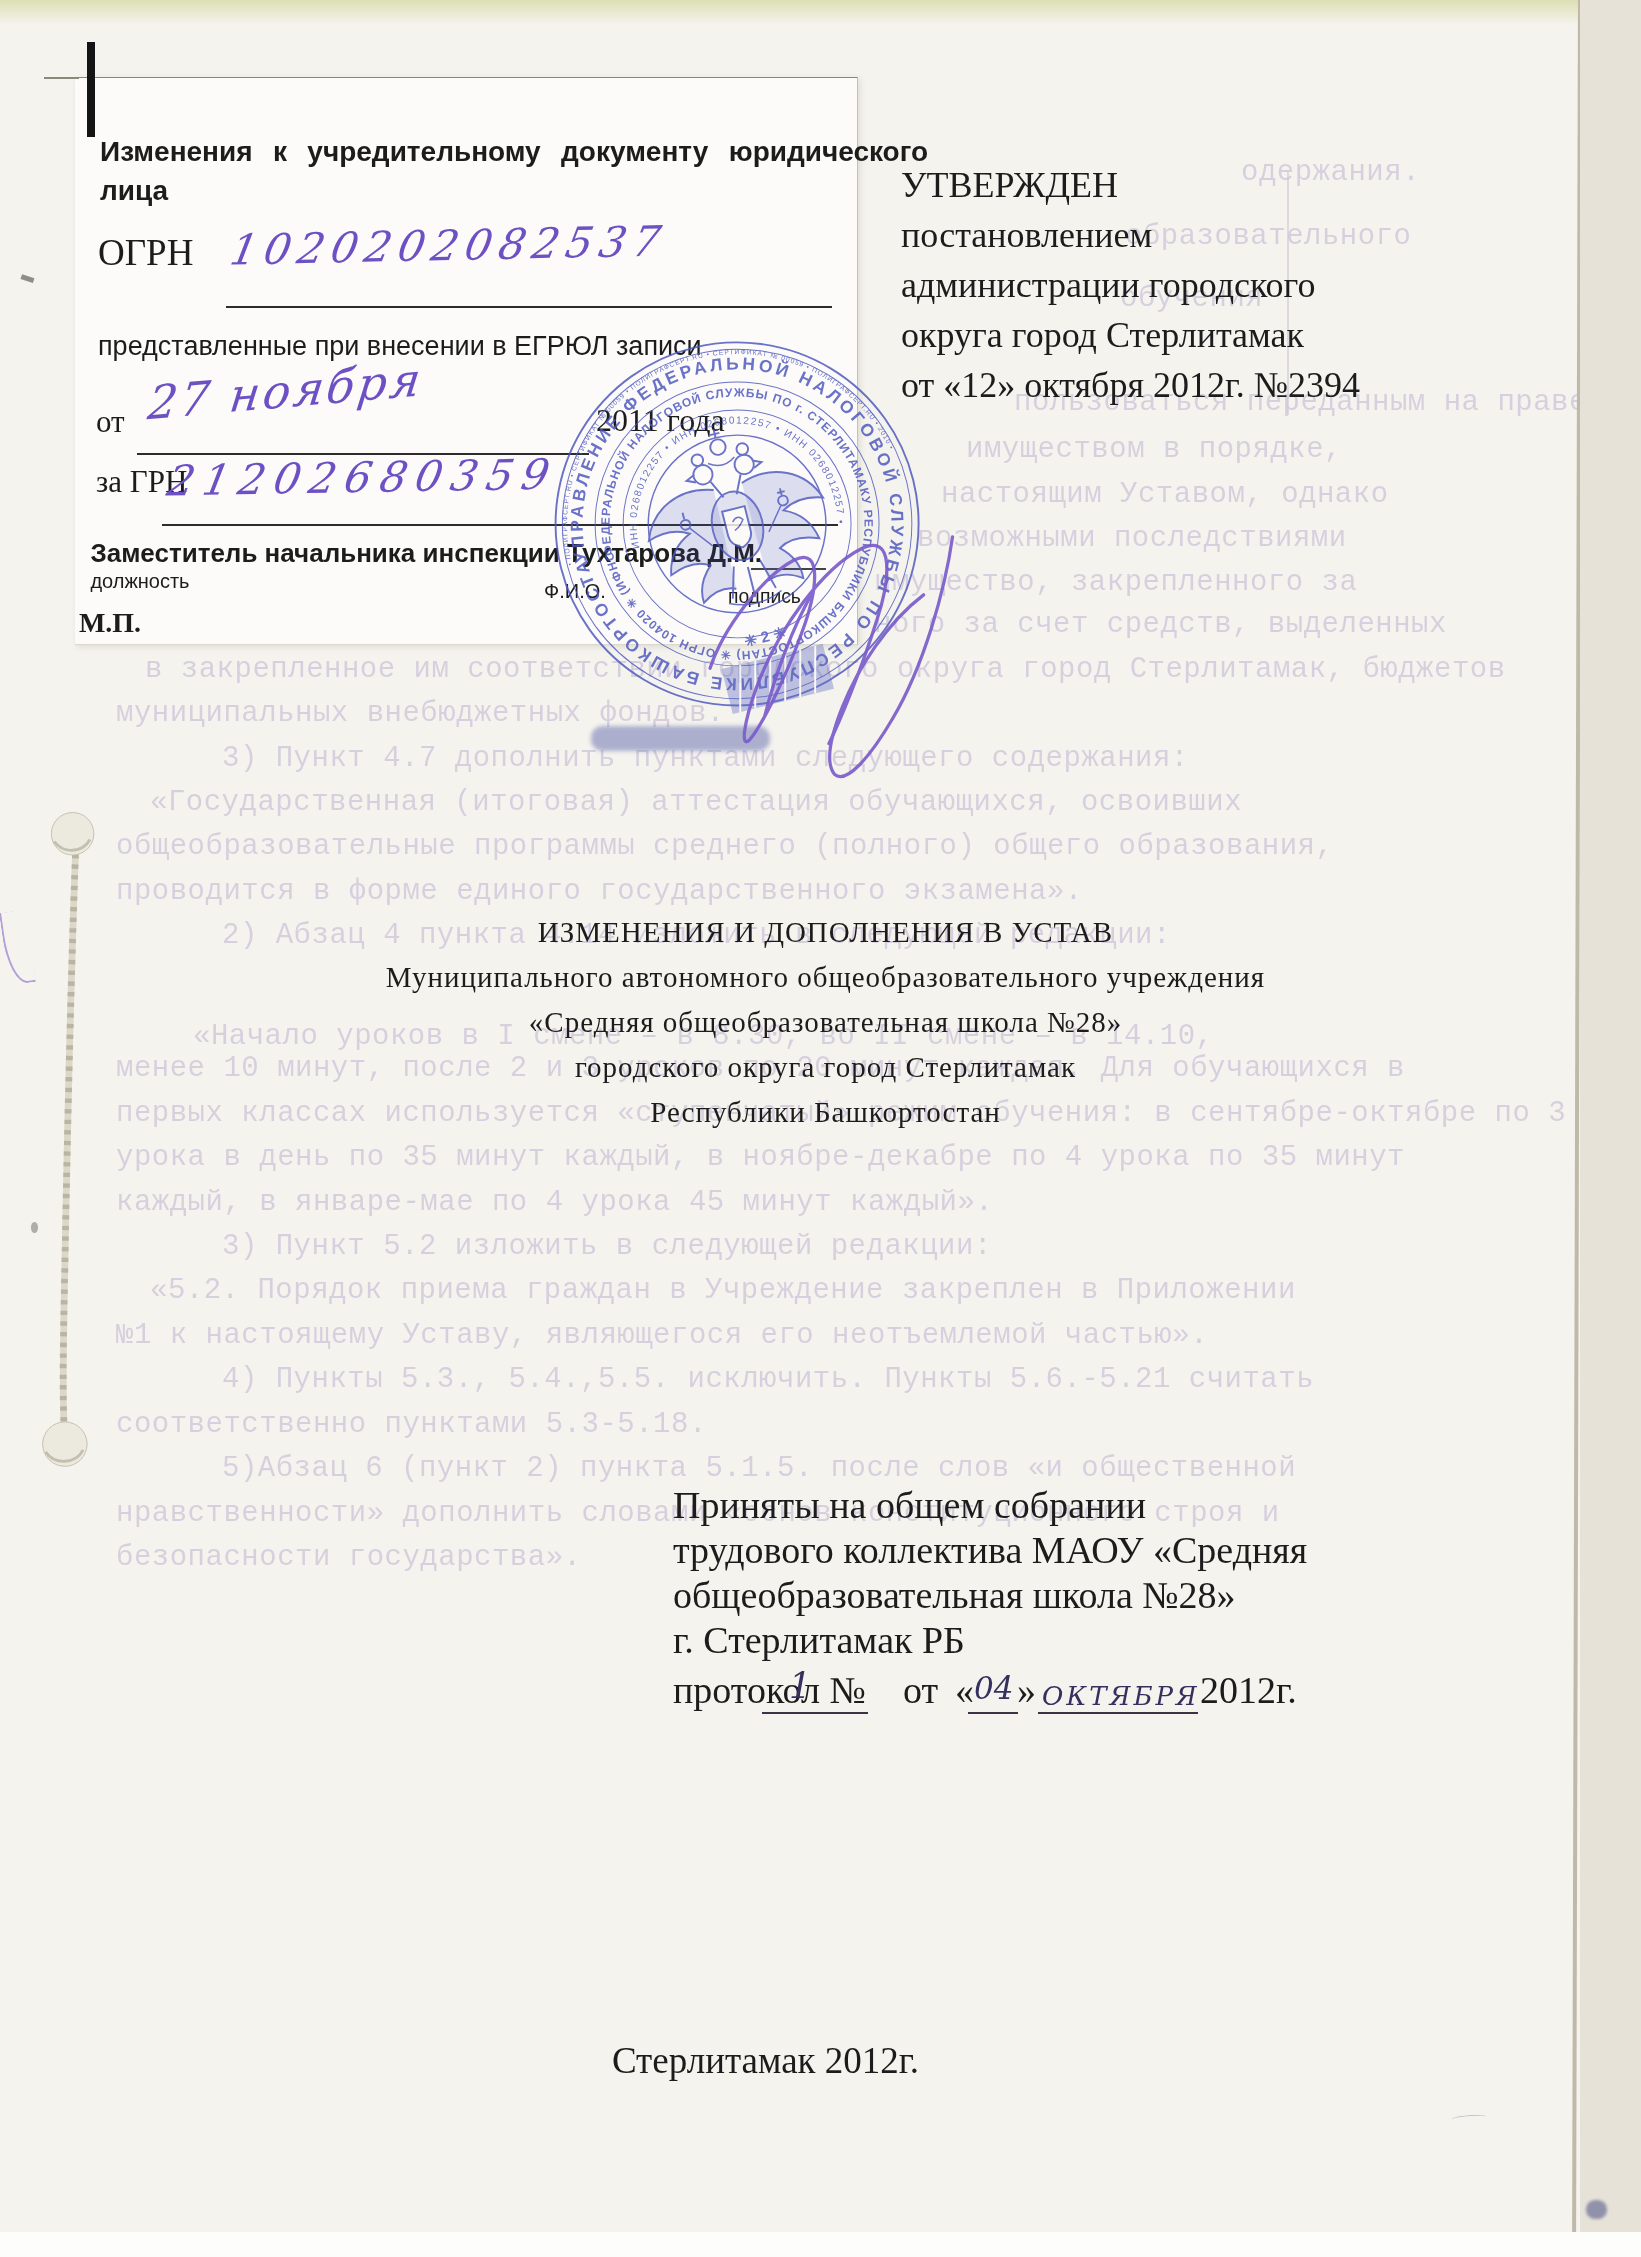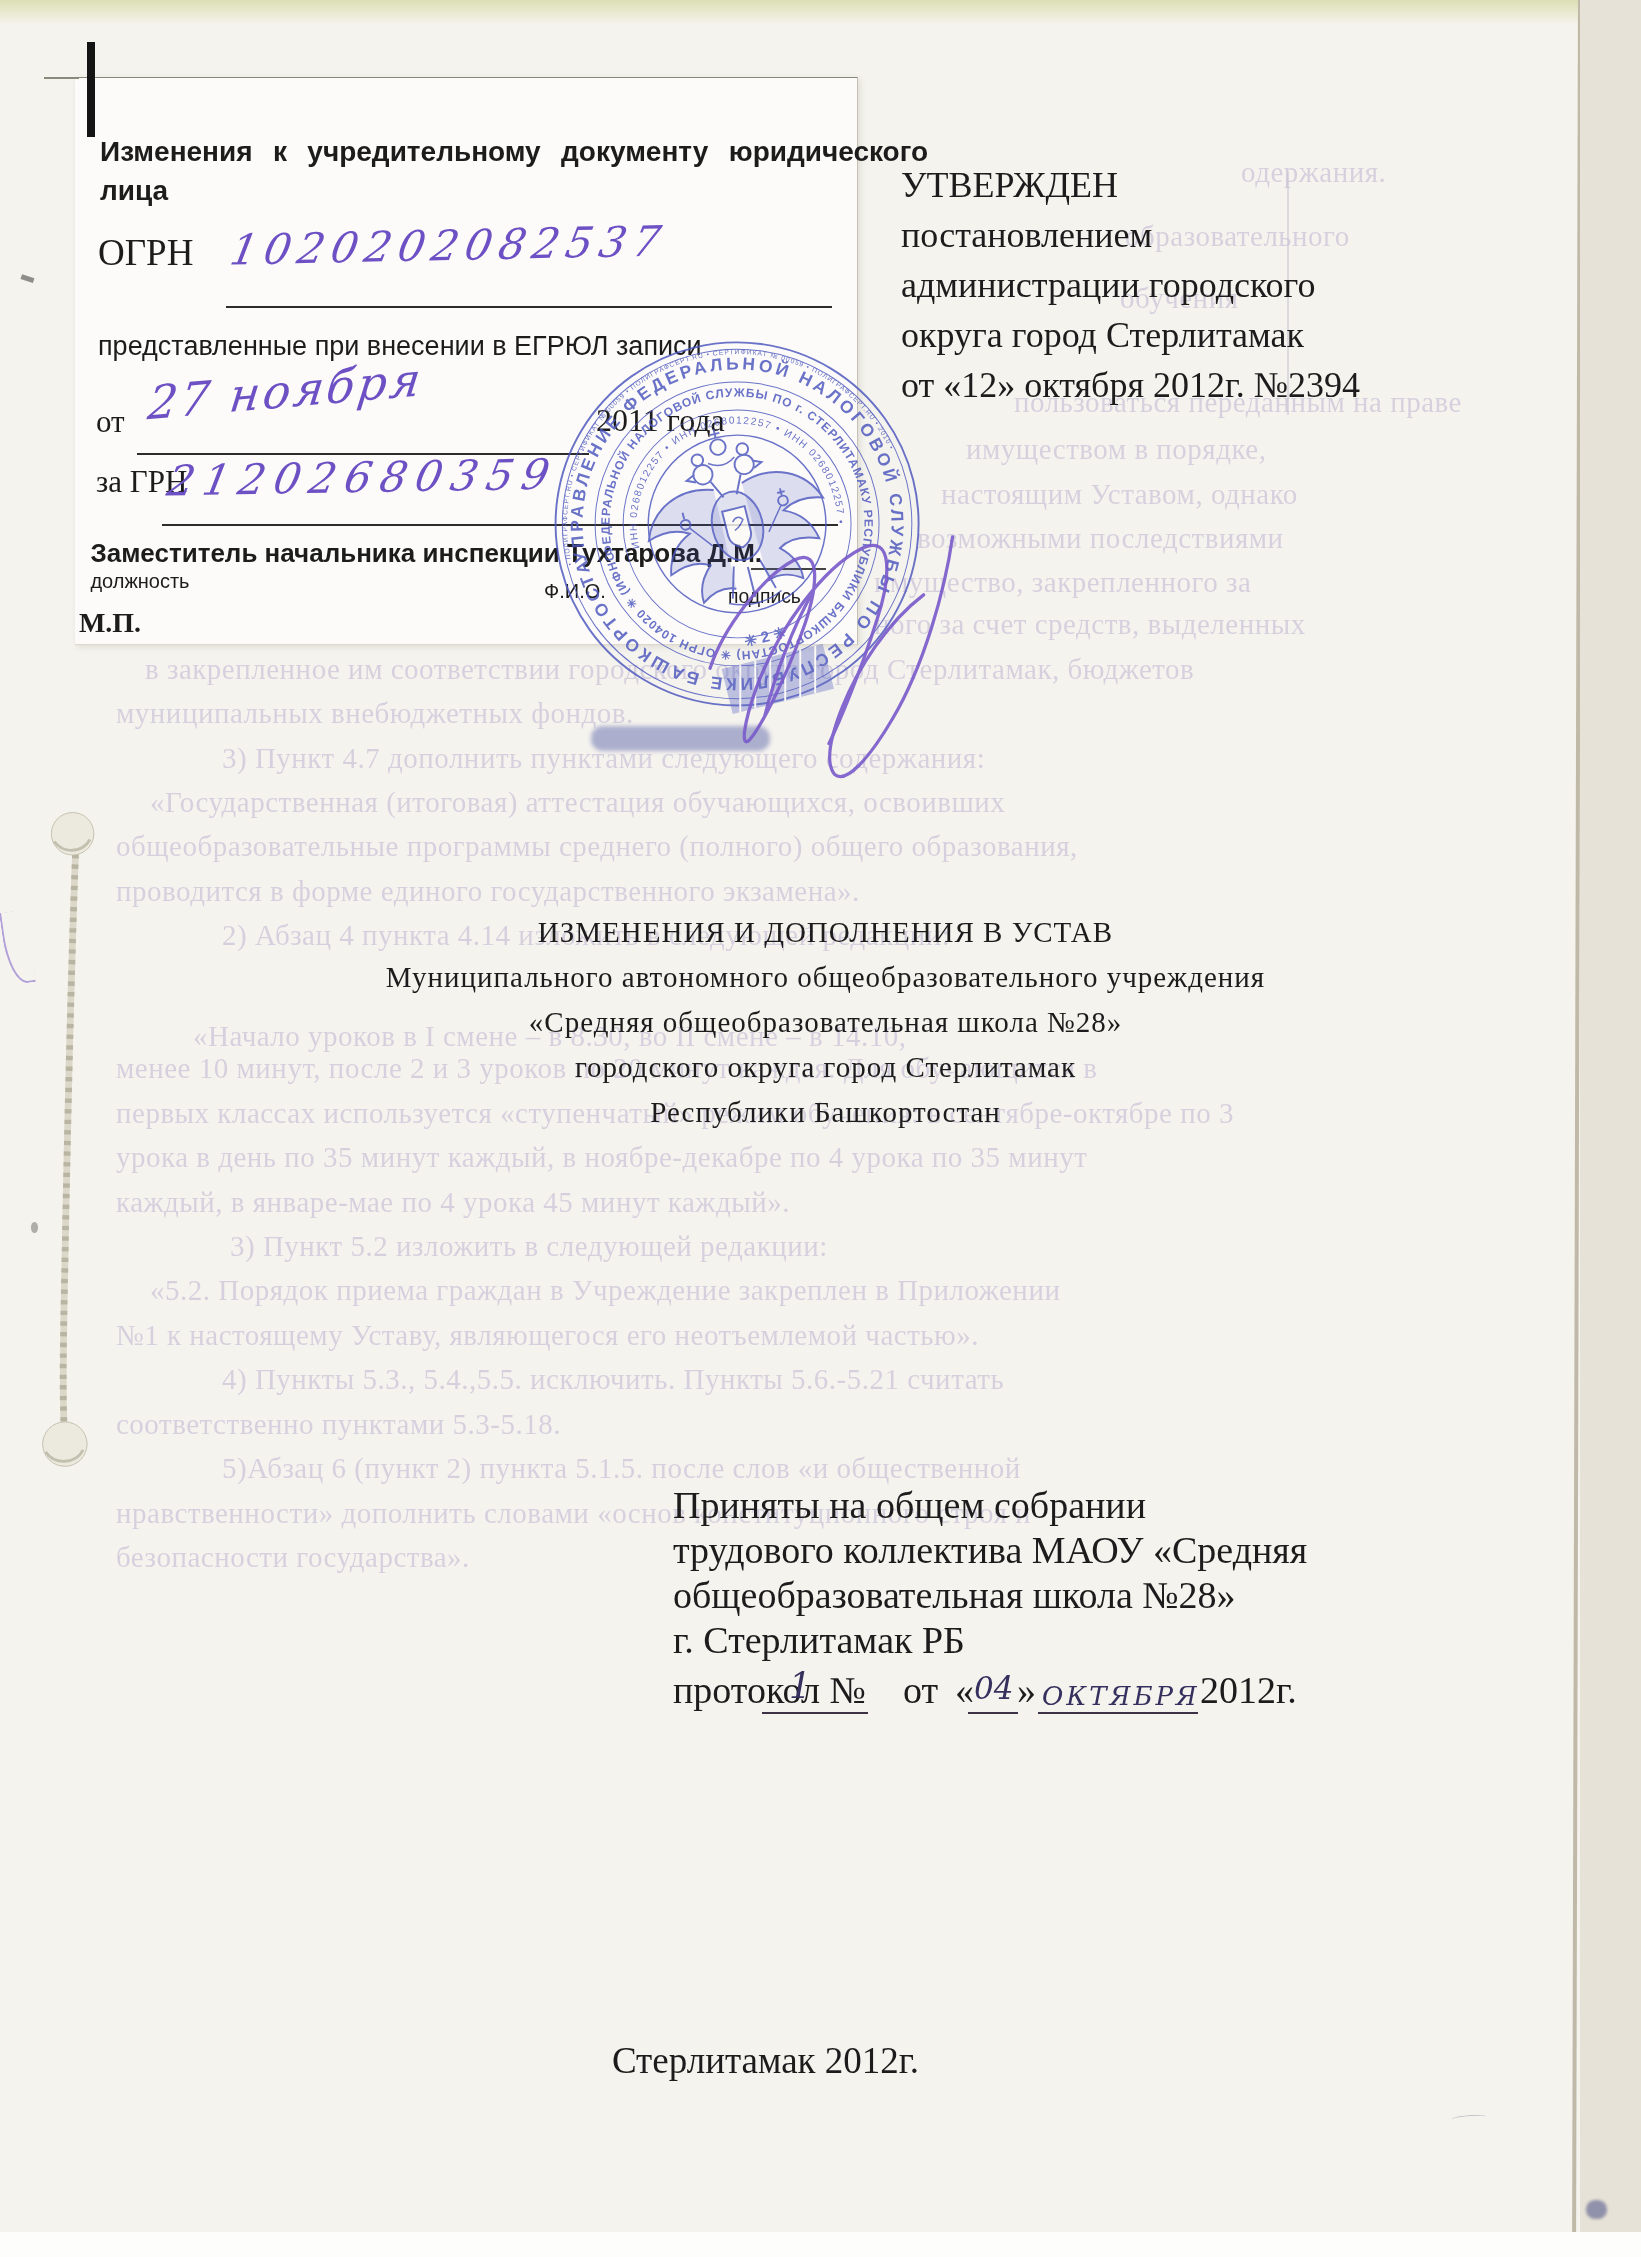--- a/index.html
+++ b/index.html
@@ -19,21 +19,21 @@
         border-top:1.9px solid #8f89a8;opacity:.5;transform:rotate(-4deg);border-radius:50%;z-index:9;}
   .left-speck{position:absolute;left:21px;top:276px;width:12.6px;height:4.8px;background:#4a4a46;opacity:.6;
         transform:rotate(18deg);z-index:9;}
   .left-curl{position:absolute;left:3.9px;top:911px;width:25px;height:71px;border-left:2.9px solid #7a5cc8;
         border-bottom:2.9px solid #7a5cc8;border-radius:0 0 0 70%;opacity:.55;transform:rotate(-8deg);z-index:9;}
   .left-dot{position:absolute;left:31px;top:1222px;width:6.8px;height:10.6px;background:#6a675f;opacity:.5;
         border-radius:50%;z-index:9;}
   .crease{position:absolute;left:1287px;top:172px;width:1.9px;height:243px;background:#c9c2d4;opacity:.55;z-index:3;}
   
   #bleed-layer{position:absolute;left:0;top:0;width:1580px;height:2257px;overflow:hidden;z-index:1;}
-  .bleed{position:absolute;white-space:nowrap;font-family:Liberation Serif, serif;font-size:29px;
+  .bleed{position:absolute;white-space:nowrap;font-family:Liberation Mono, monospace;font-size:29px;
         color:#9c8fc0;opacity:.34;filter:blur(0.7px);letter-spacing:0.5px;}
   
   .sticker{position:absolute;left:75px;top:77px;width:782px;height:566px;background:#fcfbf9;
         border-top:1.9px solid #8a8a7c;border-right:1px solid #c5c0b4;border-bottom:1px solid #ddd8cc;
         box-shadow:1.9px 1.9px 5.8px rgba(120,115,100,.18);z-index:4;}
   .corner-bar{position:absolute;left:87px;top:42px;width:7.7px;height:95px;background:#141414;z-index:5;}
   .top-rule{position:absolute;left:44px;top:77px;width:35px;height:1.9px;background:#8a8a7c;z-index:5;}
   .st{position:absolute;white-space:nowrap;}
   .sans{font-family:"Liberation Sans",sans-serif;}
   .b{font-weight:bold;}
@@ -75,21 +75,21 @@
       <div class="bleed" style="left: 222px; top: 742px;">3) Пункт 4.7 дополнить пунктами следующего содержания:</div>
       <div class="bleed" style="left: 150px; top: 786px;">«Государственная (итоговая) аттестация обучающихся, освоивших</div>
       <div class="bleed" style="left: 116px; top: 830px;">общеобразовательные программы среднего (полного) общего образования,</div>
       <div class="bleed" style="left: 116px; top: 875px;">проводится в форме единого государственного экзамена».</div>
       <div class="bleed" style="left: 222px; top: 919px;">2) Абзац 4 пункта 4.14 изложить в следующей редакции:</div>
       <div class="bleed" style="left: 193px; top: 1020px;">«Начало уроков в I смене – в 8.30, во II смене – в 14.10,</div>
       <div class="bleed" style="left: 116px; top: 1052px;">менее 10 минут, после 2 и 3 уроков по 20 минут каждая. Для обучающихся в</div>
       <div class="bleed" style="left: 116px; top: 1097px;">первых классах используется «ступенчатый» режим обучения: в сентябре-октябре по 3</div>
       <div class="bleed" style="left: 116px; top: 1141px; text-align: right;">урока в день по 35 минут каждый, в ноябре-декабре по 4 урока по 35 минут</div>
       <div class="bleed" style="left: 116px; top: 1186px;">каждый, в январе-мае по 4 урока 45 минут каждый».</div>
-      <div class="bleed" style="left: 222px; top: 1230px; margin-left: 8px;">3) Пункт 5.2 изложить в следующей редакции:</div>
+      <div class="bleed" style="left: 222px; top: 1230px;">3) Пункт 5.2 изложить в следующей редакции:</div>
       <div class="bleed" style="left: 150px; top: 1274px;">«5.2. Порядок приема граждан в Учреждение закреплен в Приложении</div>
       <div class="bleed" style="left: 116px; top: 1319px;">№1 к настоящему Уставу, являющегося его неотъемлемой частью».</div>
       <div class="bleed" style="left: 222px; top: 1363px;">4) Пункты 5.3., 5.4.,5.5. исключить. Пункты 5.6.-5.21 считать</div>
       <div class="bleed" style="left: 116px; top: 1408px;">соответственно пунктами 5.3-5.18.</div>
       <div class="bleed" style="left: 222px; top: 1452px;">5)Абзац 6 (пункт 2) пункта 5.1.5. после слов «и общественной</div>
       <div class="bleed" style="left: 116px; top: 1497px;">нравственности» дополнить словами «основ конституционного строя и</div>
       <div class="bleed" style="left: 116px; top: 1541px;">безопасности государства».</div>
     </div>
 
   <div class="top-band"></div>

